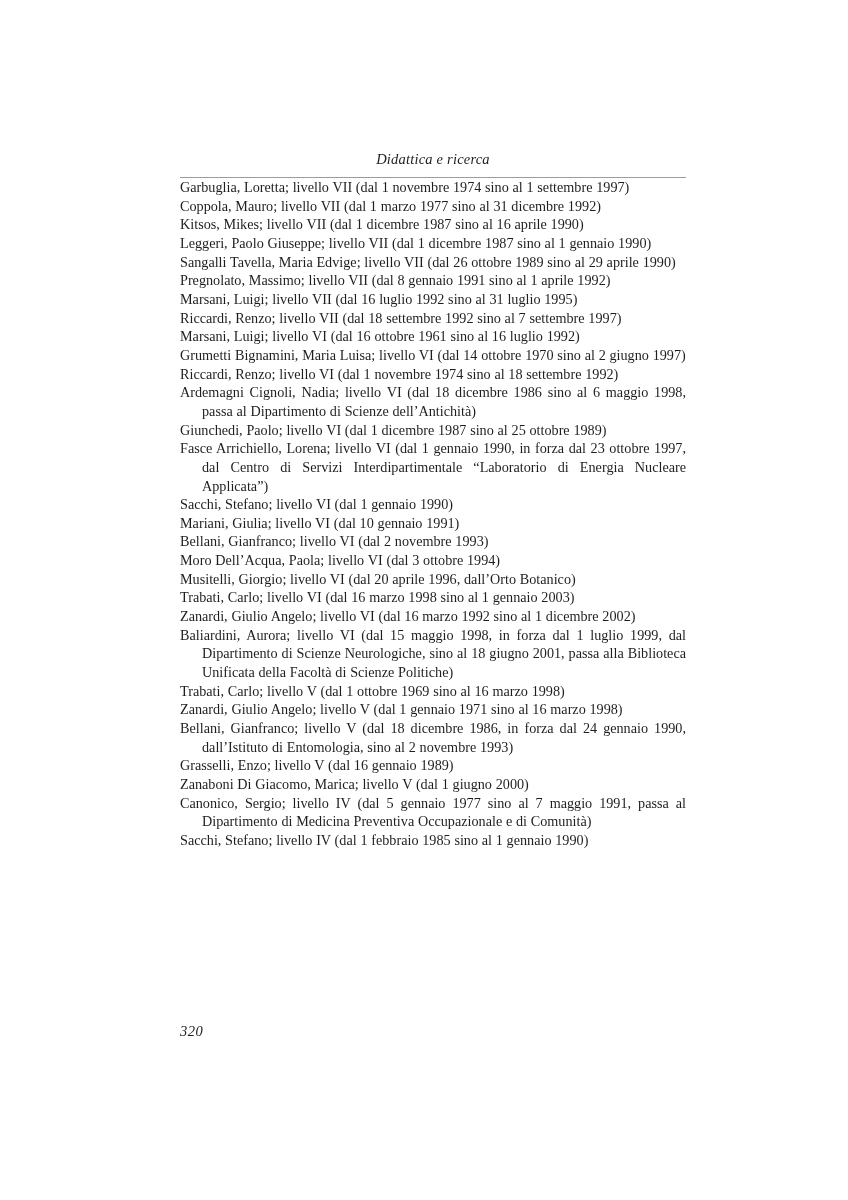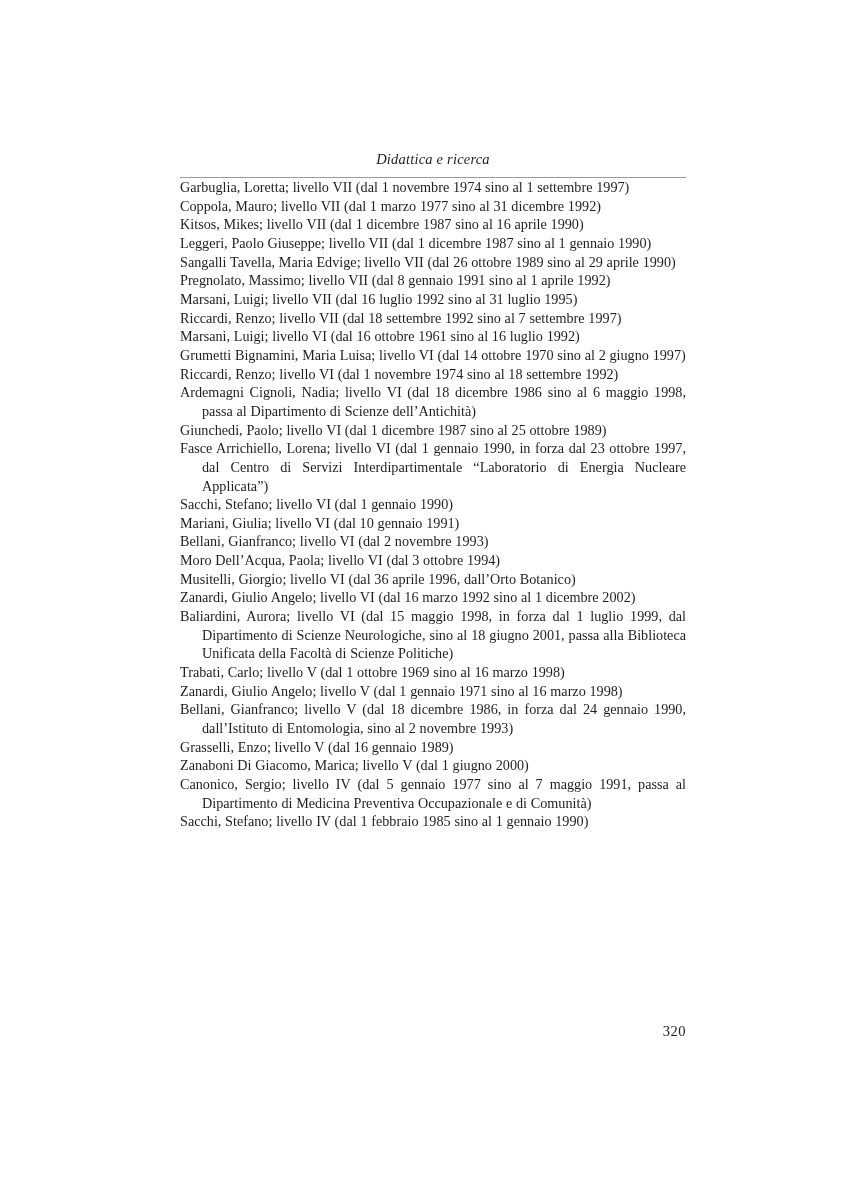--- a/index.html
+++ b/index.html
@@ -43,21 +43,22 @@
     text-align: justify;
     padding-left: 22px;
     text-indent: -22px;
     word-spacing: 0.2px;
   }
   .page-footer {
     position: absolute;
     left: 180px;
     top: 1022px;
     width: 506px;
-    text-align: right;
+    text-align: left;
+    font-style: italic;
   }
   .page-number {
     font-size: 14.5px;
     letter-spacing: 0.5px;
   }
 </style>
 </head>
 <body>
 
 <div class="page">
@@ -77,21 +78,22 @@
       <p class="entry">Marsani, Luigi; livello VI (dal 16 ottobre 1961 sino al 16 luglio 1992)</p>
       <p class="entry">Grumetti Bignamini, Maria Luisa; livello VI (dal 14 ottobre 1970 sino al 2 giugno 1997)</p>
       <p class="entry">Riccardi, Renzo; livello VI (dal 1 novembre 1974 sino al 18 settembre 1992)</p>
       <p class="entry">Ardemagni Cignoli, Nadia; livello VI (dal 18 dicembre 1986 sino al 6 maggio 1998, passa al Dipartimento di Scienze dell’Antichità)</p>
       <p class="entry">Giunchedi, Paolo; livello VI (dal 1 dicembre 1987 sino al 25 ottobre 1989)</p>
       <p class="entry">Fasce Arrichiello, Lorena; livello VI (dal 1 gennaio 1990, in forza dal 23 ottobre 1997, dal Centro di Servizi Interdipartimentale “Laboratorio di Energia Nucleare Applicata”)</p>
       <p class="entry">Sacchi, Stefano; livello VI (dal 1 gennaio 1990)</p>
       <p class="entry">Mariani, Giulia; livello VI (dal 10 gennaio 1991)</p>
       <p class="entry">Bellani, Gianfranco; livello VI (dal 2 novembre 1993)</p>
       <p class="entry">Moro Dell’Acqua, Paola; livello VI (dal 3 ottobre 1994)</p>
-      <p class="entry">Musitelli, Giorgio; livello VI (dal 36 aprile 1996, dall’Orto Botanico)</p>
+      <p class="entry">Musitelli, Giorgio; livello VI (dal 20 aprile 1996, dall’Orto Botanico)</p>
+      <p class="entry">Trabati, Carlo; livello VI (dal 16 marzo 1998 sino al 1 gennaio 2003)</p>
       <p class="entry">Zanardi, Giulio Angelo; livello VI (dal 16 marzo 1992 sino al 1 dicembre 2002)</p>
       <p class="entry">Baliardini, Aurora; livello VI (dal 15 maggio 1998, in forza dal 1 luglio 1999, dal Dipartimento di Scienze Neurologiche, sino al 18 giugno 2001, passa alla Biblioteca Unificata della Facoltà di Scienze Politiche)</p>
       <p class="entry">Trabati, Carlo; livello V (dal 1 ottobre 1969 sino al 16 marzo 1998)</p>
       <p class="entry">Zanardi, Giulio Angelo; livello V (dal 1 gennaio 1971 sino al 16 marzo 1998)</p>
       <p class="entry">Bellani, Gianfranco; livello V (dal 18 dicembre 1986, in forza dal 24 gennaio 1990, dall’Istituto di Entomologia, sino al 2 novembre 1993)</p>
       <p class="entry">Grasselli, Enzo; livello V (dal 16 gennaio 1989)</p>
       <p class="entry">Zanaboni Di Giacomo, Marica; livello V (dal 1 giugno 2000)</p>
       <p class="entry">Canonico, Sergio; livello IV (dal 5 gennaio 1977 sino al 7 maggio 1991, passa al Dipartimento di Medicina Preventiva Occupazionale e di Comunità)</p>
       <p class="entry">Sacchi, Stefano; livello IV (dal 1 febbraio 1985 sino al 1 gennaio 1990)</p>
     </div>

